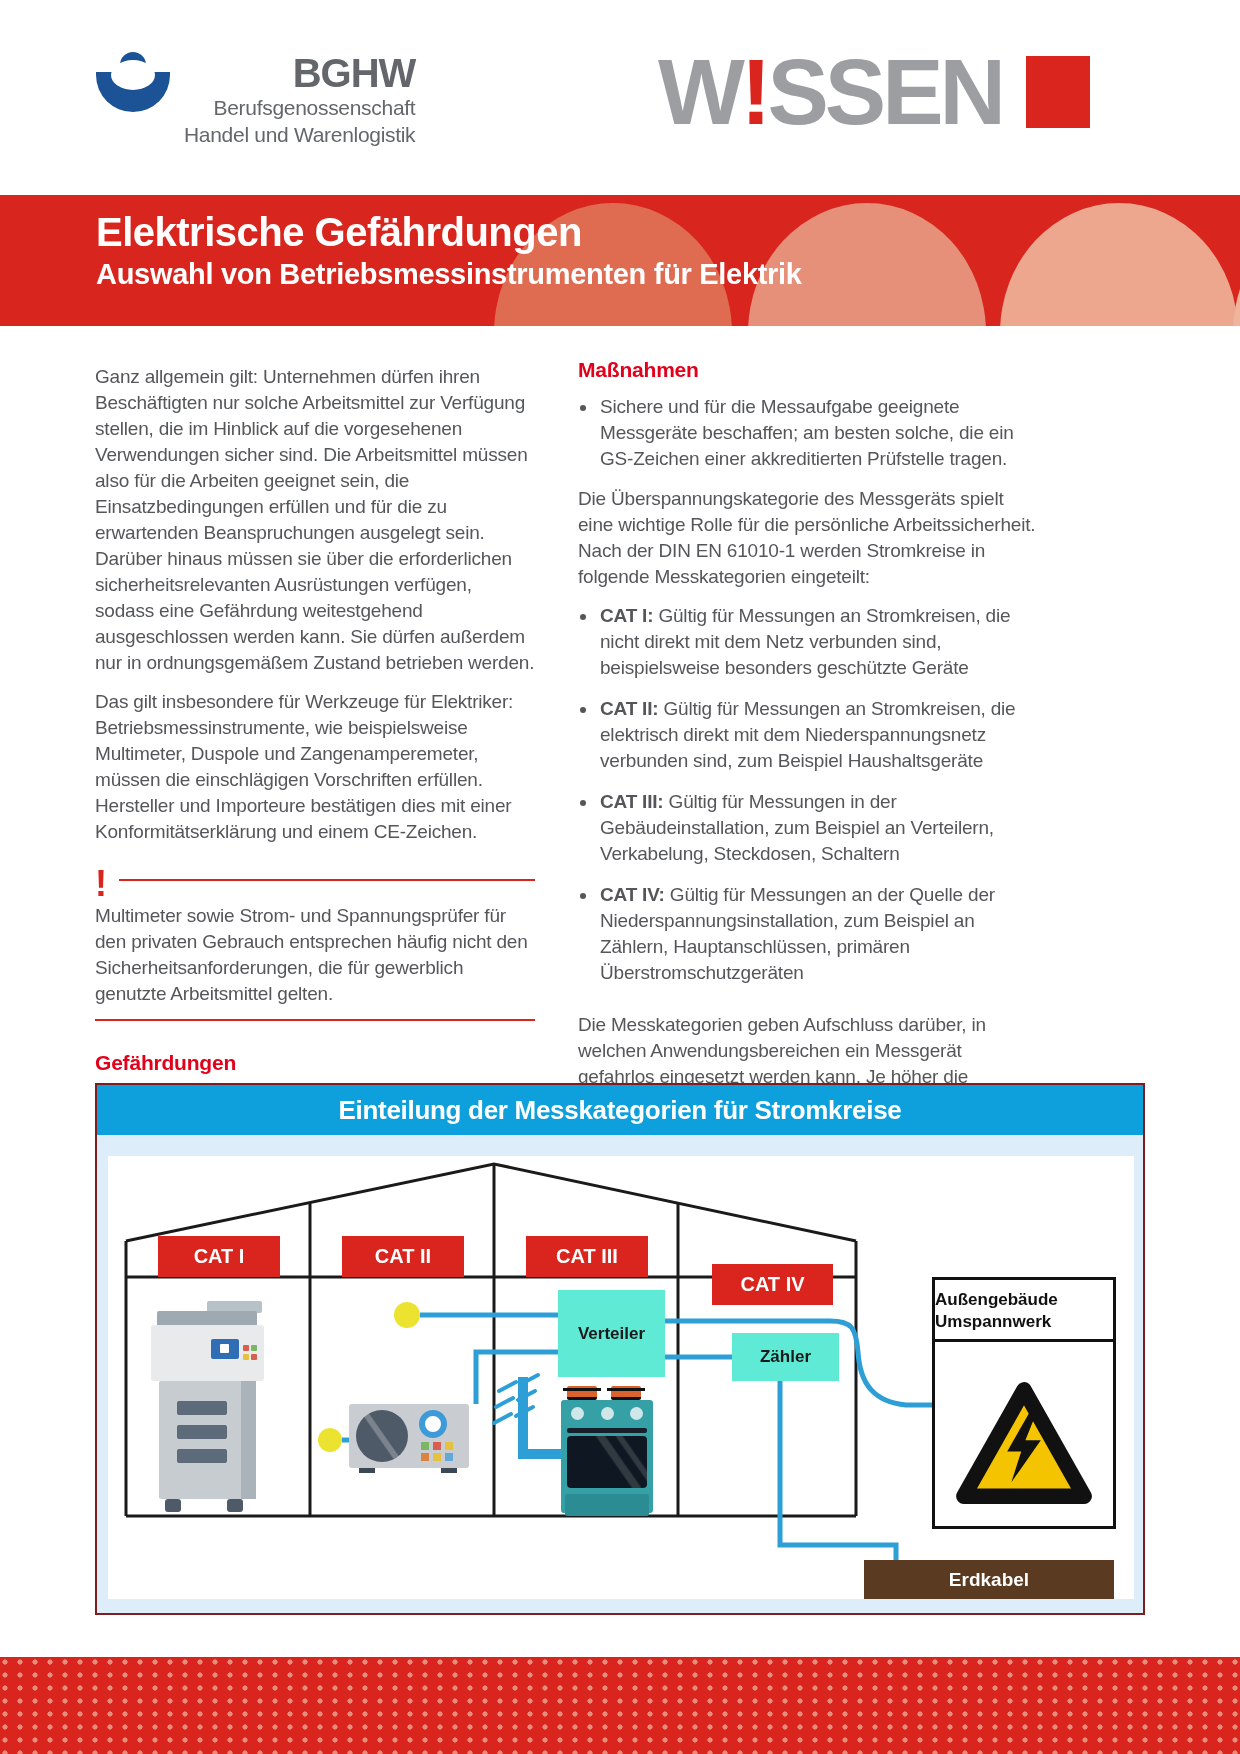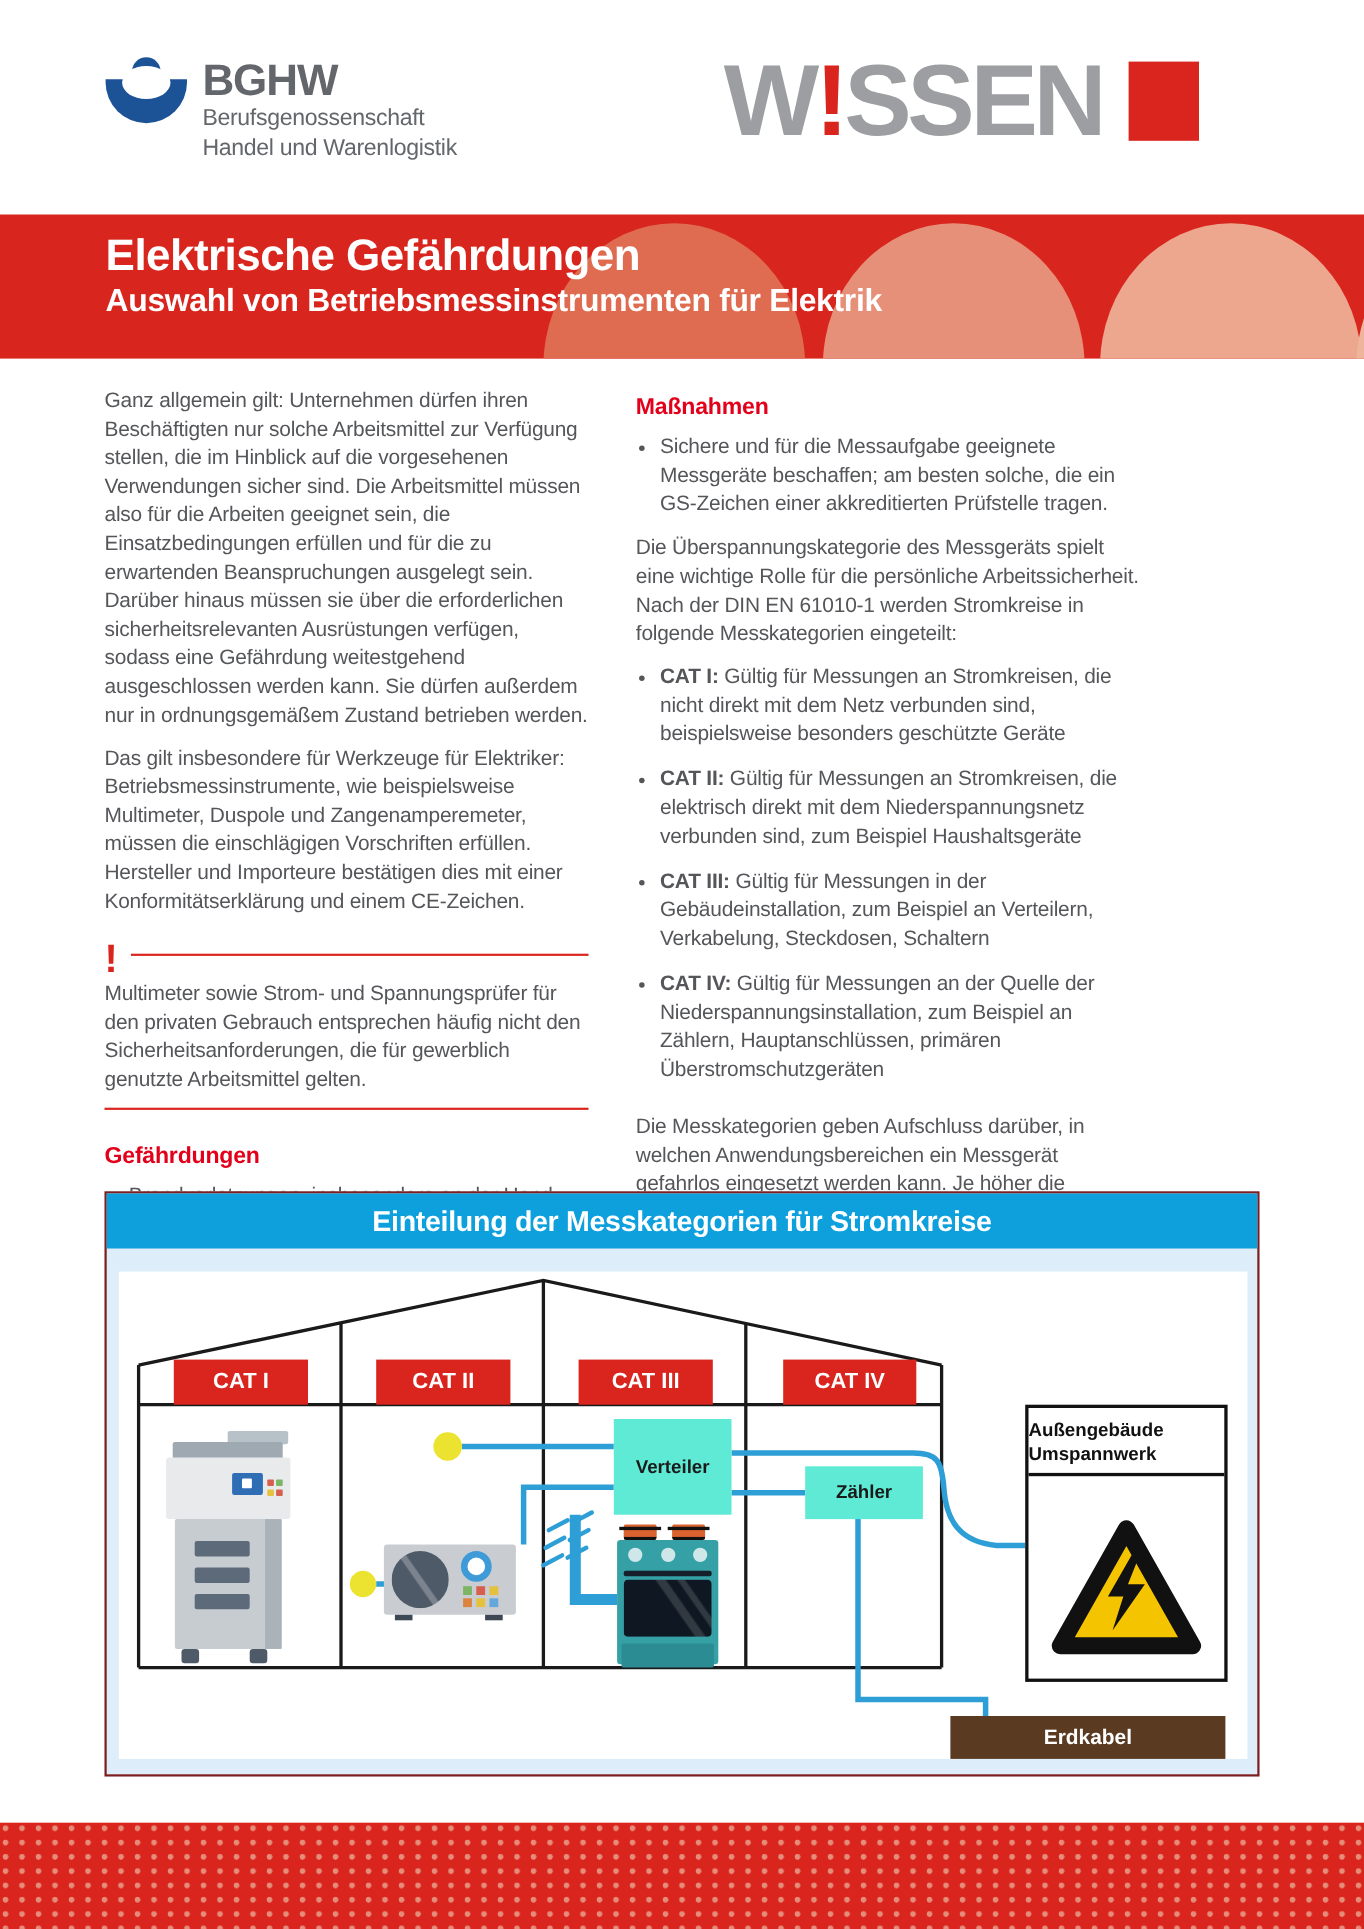--- a/index.html
+++ b/index.html
@@ -1,21 +1,21 @@
 <!DOCTYPE html>
 <html lang="de"><head>
 <meta charset="utf-8">
 <style>
   html,body{margin:0;padding:0;background:#ffffff;}
   .page{position:relative;width:1240px;height:1754px;background:#fff;overflow:hidden;
         font-family:"Liberation Sans", sans-serif;color:#55565a;}
 
   
   .masthead{position:absolute;left:0;top:0;width:1240px;height:195px;background:#fff;}
-  .logo{position:absolute;left:96px;top:50px;display:flex;gap:14px;}
+  .logo{position:absolute;left:96px;top:50px;display:flex;gap:14px;text-align:right;}
   .logo-icon{position:relative;width:74px;height:70px;}
   .logo-bowl{position:absolute;left:0;top:22px;width:74px;height:40px;background:#1c5296;
              border-radius:0 0 40px 40px;}
   .logo-bowl:before{content:"";position:absolute;left:15px;top:-12px;width:44px;height:30px;
              background:#fff;border-radius:50%;}
   .logo-head{position:absolute;left:24px;top:2px;width:26px;height:26px;background:#1c5296;border-radius:50%;}
   .logo-text{padding-top:2px;}
   .logo-name{font-size:40px;font-weight:bold;color:#63666a;letter-spacing:-1px;line-height:42px;}
   .logo-sub{font-size:21px;color:#63666a;line-height:27px;letter-spacing:-0.3px;}
   .brand{position:absolute;right:150px;top:52px;display:flex;align-items:center;}
@@ -32,21 +32,21 @@
   .c4{left:1233px;background:#efb49c;}
   .banner-text{position:absolute;left:96px;top:13px;color:#fff;}
   .banner-title{font-size:40px;font-weight:bold;letter-spacing:-0.5px;line-height:48px;}
   .banner-subtitle{font-size:29px;font-weight:bold;letter-spacing:-0.3px;line-height:36px;}
 
   
   .columns{position:absolute;left:95px;top:352px;width:1050px;height:715px;}
   .col{position:absolute;top:0;font-size:19px;line-height:26px;letter-spacing:-0.2px;}
   .col-left{left:0;width:440px;}
   .col-right{left:483px;width:462px;}
-  .col p{margin:0 0 13px 0;}
+  .col p{margin:12px 0 13px 0;}
   h3.redhead{color:#e2001a;font-size:21px;line-height:24px;margin:30px 0 12px 0;}
   .col-right h3.redhead{margin-top:6px;}
   ul.plain{margin:0 0 14px 0;padding-left:20px;}
   ul.plain li{margin:0 0 10px 0;padding-left:2px;}
   ul.catlist{margin:0 0 26px 0;padding-left:20px;}
   ul.catlist li{margin:0 0 15px 0;padding-left:2px;}
   ul.catlist b{color:#55565a;}
   .warn{border-bottom:2px solid #d9251d;padding-bottom:12px;margin:24px 0 0 0;}
   .warn-head{display:flex;align-items:center;gap:12px;height:30px;}
   .bang{color:#d9251d;font-size:36px;font-weight:bold;line-height:30px;}
@@ -56,21 +56,21 @@
   
   .diagram{position:absolute;left:95px;top:1083px;width:1050px;height:532px;
            background:#ddeefa;border:2px solid #7f1d1d;box-sizing:border-box;}
   .diagram-title{position:absolute;left:0;top:0;width:100%;height:50px;background:#0da0dc;
            color:#fff;font-size:26px;font-weight:bold;text-align:center;line-height:50px;letter-spacing:-0.3px;}
   .diagram-white{position:absolute;left:11px;top:71px;width:1026px;height:443px;background:#fff;}
   .dsvg{position:absolute;left:0;top:0;}
   .cat{position:absolute;top:80px;height:41px;background:#d9251d;color:#fff;font-weight:bold;
        font-size:20px;text-align:center;line-height:41px;}
   .cat1{left:50px;width:122px;} .cat2{left:234px;width:122px;}
-  .cat3{left:418px;width:122px;} .cat4{left:604px;width:121px;}
+  .cat3{left:418px;width:122px;} .cat4{left:604px;width:121px;margin-top:28px;}
   .ybox{position:absolute;background:#5eead4;color:#1a1a1a;font-weight:bold;font-size:17px;
         text-align:center;}
   .verteiler{left:450px;top:134px;width:107px;height:87px;line-height:87px;}
   .zaehler{left:624px;top:177px;width:107px;height:48px;line-height:48px;}
   .outbuilding{position:absolute;left:824px;top:121px;width:184px;height:252px;background:#fff;
         border:3px solid #111;box-sizing:border-box;}
   .outbuilding-head{height:62px;border-bottom:3px solid #111;font-weight:bold;
         font-size:17px;line-height:22px;color:#111;padding-top:9px;box-sizing:border-box;}
   .outbuilding-tri{position:absolute;left:19px;top:98px;}
   .erdkabel{position:absolute;left:756px;top:404px;width:250px;height:39px;background:#5a3a21;

